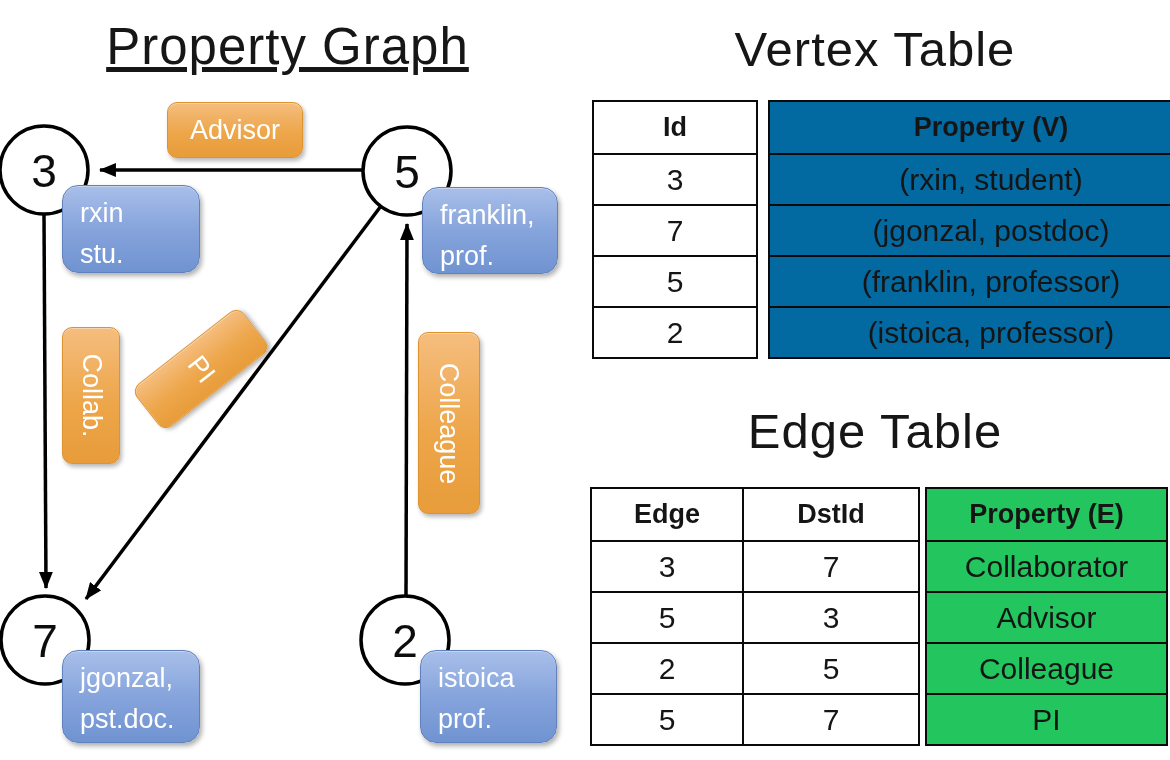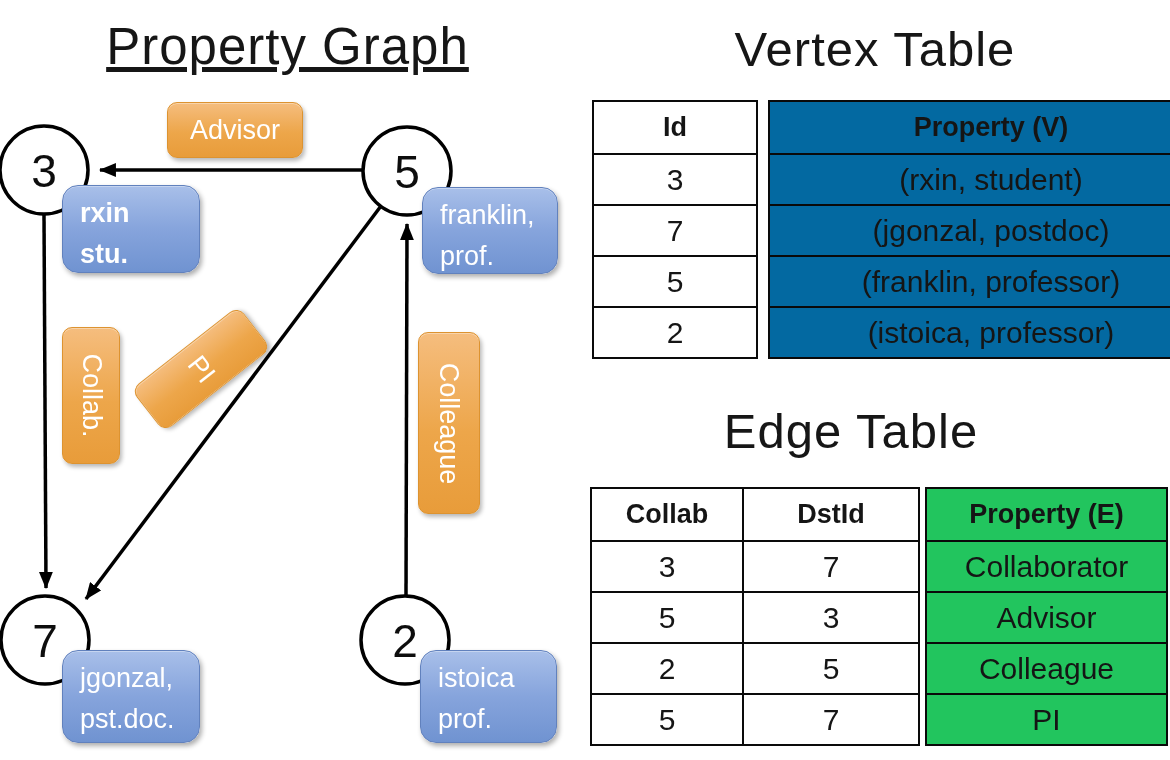--- a/index.html
+++ b/index.html
@@ -18,21 +18,21 @@
     text-align: center;
     font-size: 49px;
     font-weight: 400;
     letter-spacing: 1px;
     color: #161616;
     line-height: 1.2;
     z-index: 5;
   }
   #title-graph  { left: 0;   top: 16px;  width: 575px; font-size: 51px; text-decoration: underline; }
   #title-vertex { left: 580px; top: 20px;  width: 590px; }
-  #title-edge   { left: 556px; top: 402px; width: 590px; }
+  #title-edge   { left: 580px; top: 402px; width: 590px; }
 
   
   svg.graph-layer { position: absolute; left: 0; top: 0; z-index: 1; }
 
   .node-num {
     position: absolute;
     width: 88px; height: 60px;
     display: flex; align-items: center; justify-content: center;
     font-size: 46px;
     color: #0d0d0d;
@@ -68,21 +68,21 @@
     font-size: 27px;
     line-height: 41px;
     padding: 7px 0 0 17px;
     box-sizing: border-box;
     background: linear-gradient(180deg, #a8bfe9 0%, #86a4dc 50%, #7093d1 100%);
     border: 1px solid #6181bd;
     border-radius: 16px;
     box-shadow: 2px 3px 5px rgba(0,0,0,0.32), inset 0 1px 0 rgba(255,255,255,0.35);
     z-index: 4;
   }
-  #vprop-3 { left: 62px;  top: 185px; width: 138px; height: 88px; font-weight: bold; }
+  #vprop-3 { left: 62px;  top: 185px; width: 138px; height: 88px; }
   #vprop-5 { left: 422px; top: 187px; width: 136px; height: 87px; }
   #vprop-7 { left: 62px;  top: 650px; width: 138px; height: 93px; }
   #vprop-2 { left: 420px; top: 650px; width: 137px; height: 93px; }
 
   
   table.tbl {
     position: absolute;
     border-collapse: collapse;
     table-layout: fixed;
     z-index: 5;
@@ -205,21 +205,21 @@
   </tbody>
     </table>
 
   <table class="tbl" id="edge-ids-table">
     <colgroup>
         <col style="width:152px">
         <col style="width:176px">
       </colgroup>
     <tbody>
         <tr>
-      <th>Collab</th>
+      <th>Edge</th>
       <th>DstId</th>
     </tr>
     <tr>
       <td>3</td>
       <td>7</td>
     </tr>
     <tr>
       <td>5</td>
       <td>3</td>
     </tr>

